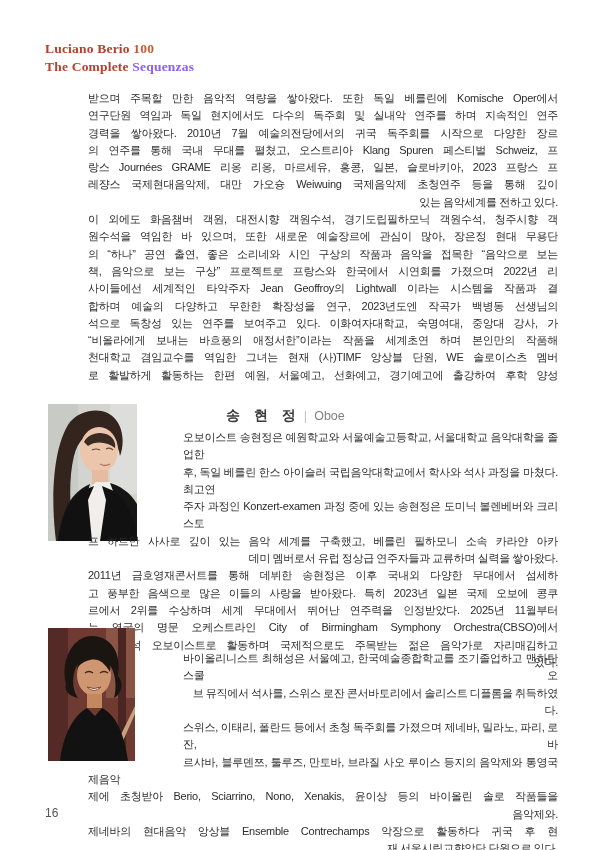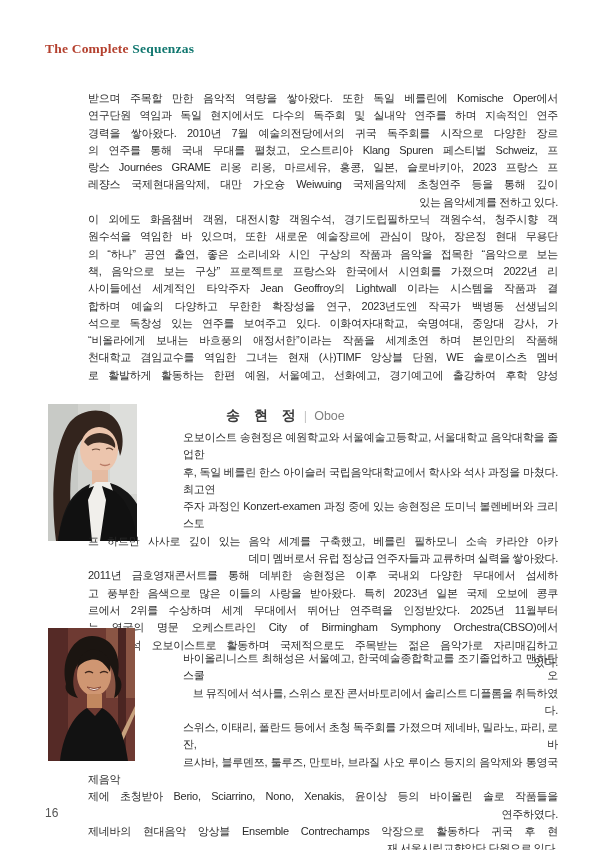--- a/index.html
+++ b/index.html
@@ -53,22 +53,26 @@
     font-size:12px;color:#555555;
   }
 </style>
 </head>
 <body>
 
 <div id="page">
 
   <div id="booklet-title">
     <div>
+      <span style="color: rgb(180, 64, 46);">Luciano Berio</span>
+      <span style="color: rgb(194, 92, 51);">100</span>
+    </div>
+    <div>
       <span style="color: rgb(180, 64, 46);">The Complete</span>
-      <span style="color: #0f766e; text-align: right;">Sequenzas</span>
+      <span style="color: #8b5cf6; text-align: right;">Sequenzas</span>
     </div>
   </div>
 
   <div id="intro-text" class="textblock">
     <div>
         <div>
           <div class="line fill">받으며 주목할 만한 음악적 역량을 쌓아왔다. 또한 독일 베를린에 Komische Oper에서</div>
           <div class="line fill">연구단원 역임과 독일 현지에서도 다수의 독주회 및 실내악 연주를 하며 지속적인 연주</div>
           <div class="line fill">경력을 쌓아왔다. 2010년 7월 예술의전당에서의 귀국 독주회를 시작으로 다양한 장르</div>
           <div class="line fill">의 연주를 통해 국내 무대를 펼쳤고, 오스트리아 Klang Spuren 페스티벌 Schweiz, 프</div>
@@ -172,21 +176,21 @@
     <div class="photo-float"></div>
     <div>
         <div>
           <div class="line fill">바이올리니스트 최해성은 서울예고, 한국예술종합학교를 조기졸업하고 맨하탄 스쿨 오</div>
           <div class="line">브 뮤직에서 석사를, 스위스 로잔 콘서바토리에서 솔리스트 디플롬을 취득하였다.</div>
         </div>
         <div>
           <div class="line fill">스위스, 이태리, 폴란드 등에서 초청 독주회를 가졌으며 제네바, 밀라노, 파리, 로잔, 바</div>
           <div class="line fill">르샤바, 블루덴쯔, 툴루즈, 만토바, 브라질 사오 루이스 등지의 음악제와 통영국제음악</div>
           <div class="line fill">제에 초청받아 Berio, Sciarrino, Nono, Xenakis, 윤이상 등의 바이올린 솔로 작품들을</div>
-          <div class="line">연주하였다.</div>
+          <div class="line">음악제와.</div>
         </div>
         <div>
           <div class="line fill">제네바의 현대음악 앙상블 Ensemble Contrechamps 악장으로 활동하다 귀국 후 현</div>
           <div class="line">재 서울시립교향악단 단원으로 있다.</div>
         </div>
       </div>
   </div>
 
   <div id="page-number">16</div>
 

